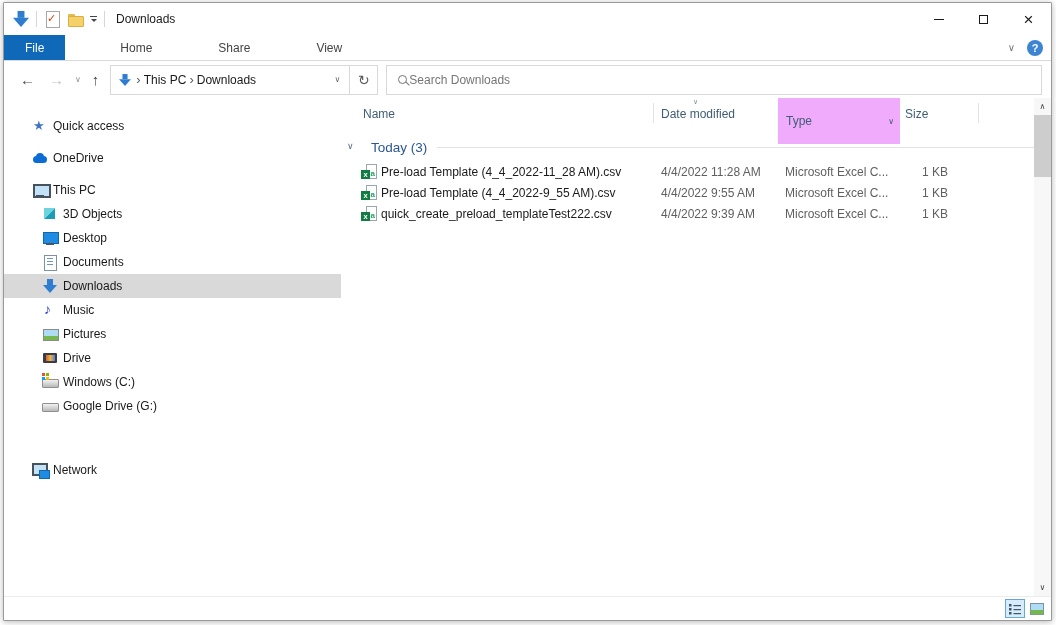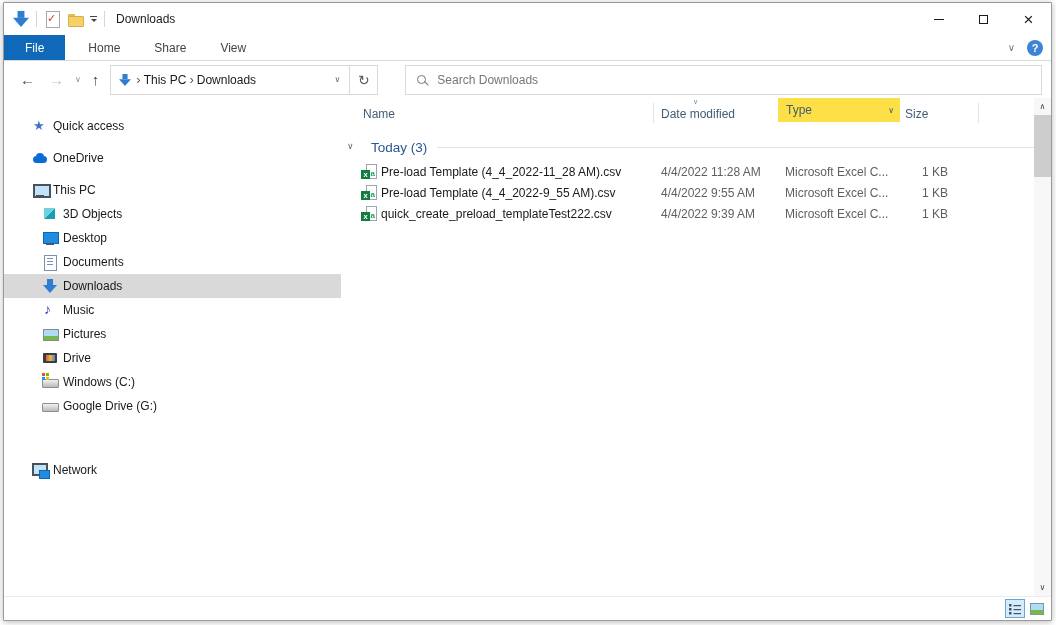--- a/index.html
+++ b/index.html
@@ -15,43 +15,43 @@
   .vsep { width:1px; height:16px; background:#d6d6d6; }
   .title-text { font-size:12px; color:#1a1a1a; margin-left:4px; }
   .win-controls { margin-left:auto; display:flex; height:100%; }
   .wbtn { width:45px; height:100%; display:flex; align-items:center; justify-content:center; }
   .glyph-min { width:10px; border-top:1px solid #1a1a1a; }
   .glyph-max { width:9px; height:9px; border:1px solid #1a1a1a; }
   .glyph-close { font-size:17px; line-height:1; color:#1a1a1a; }
 
   
   .ribbon { height:26px; flex:none; display:flex; align-items:stretch;
-    border-bottom:1px solid #d9d9d9; position:relative; font-size:12px; }
+    border-bottom:1px solid #d9d9d9; position:relative; font-size:12px;gap:32px; }
   .tab { display:flex; align-items:center; padding:0 17px; color:#444; }
   .tab.file { background:#1068b8; color:#fff; padding:0 21px; margin-right:6px; }
   .ribbon-right { position:absolute; right:8px; top:0; height:100%;
     display:flex; align-items:center; gap:12px; }
   .rib-ch { font-size:10px; color:#777; }
   .help-btn { width:16px; height:16px; border-radius:50%; background:#3d85d3; color:#fff;
     font-size:11px; font-weight:bold; display:flex; align-items:center; justify-content:center; }
 
   
   .navbar { height:37px; flex:none; display:flex; align-items:center; padding:0 9px; }
   .nav-ic { font-size:15px; color:#4a4a4a; padding:0 7px; line-height:1; }
   .nav-ic.disabled { color:#c3c3c3; }
   .nav-ic.small { font-size:8px; color:#909090; padding:0 4px; }
   .addr { width:268px; height:30px; border:1px solid #d9d9d9; display:flex;
     align-items:center; margin-left:4px; font-size:12px; color:#1a1a1a; }
   .addr .crumb-wrap { display:flex; align-items:center; gap:3px; padding-left:6px; flex:1; }
   .crumb-sep { color:#5a5a5a; font-size:13px; }
   .addr-ch { font-size:8px; color:#666; padding:0 9px; }
   .refresh-cell { width:28px; height:100%; border-left:1px solid #d9d9d9;
     display:flex; align-items:center; justify-content:center; font-size:14px; color:#5a5a5a; }
-  .search { flex:1; height:30px; border:1px solid #d9d9d9; margin-left:27px;
-    display:flex; align-items:center; padding-left:11px; gap:11px; }
+  .search { flex:1; height:30px; border:1px solid #d9d9d9; margin-left:8px;
+    display:flex; align-items:center; padding-left:11px; gap:2px; }
   .mag { width:9px; height:9px; border:1.4px solid #767676; border-radius:50%; position:relative; flex:none; }
   .mag::after { content:""; position:absolute; width:5px; height:1.4px; background:#767676;
     right:-4px; bottom:-1px; transform:rotate(45deg); }
   .search input { border:none; outline:none; flex:1; font-size:12px;
     font-family:"Liberation Sans","DejaVu Sans",sans-serif; color:#1a1a1a; }
   .search input::placeholder { color:#767676; }
 
   
   .content { flex:1; display:flex; position:relative; overflow:hidden; }
 
@@ -120,21 +120,21 @@
   .qat-ch .bar { width:7px; border-top:1px solid #444; }
   .qat-ch .tri { width:0; height:0; border-left:3px solid transparent;
     border-right:3px solid transparent; border-top:3px solid #444; }
 
   
   .listpane { flex:1; position:relative; font-size:12px; }
   .colheader { height:30px; position:relative; color:#415d75; }
   .hcell { position:absolute; top:9px; }
   .hc-name { left:22px; }
   .hc-date { left:320px; }
-  .hc-type { left:437px; top:0; width:122px; height:24px; background:#fde047;
+  .hc-type { left:437px; top:0; width:122px; height:46px; background:#f0abfc;
     display:flex; align-items:center; }
   .hc-type .lbl { margin-left:8px; }
   .hc-type .fch { margin-left:auto; margin-right:6px; font-size:8px; color:#41586e; }
   .hc-size { left:564px; }
   .hsep { position:absolute; top:5px; bottom:5px; width:1px; background:#e2e2e2; }
   .sortch { position:absolute; left:352px; top:0; font-size:7px; color:#7a8a99; }
 
   
   .group { height:22px; margin-top:8px; display:flex; align-items:center;
     color:#2a5694; font-size:13.5px; position:relative; }

